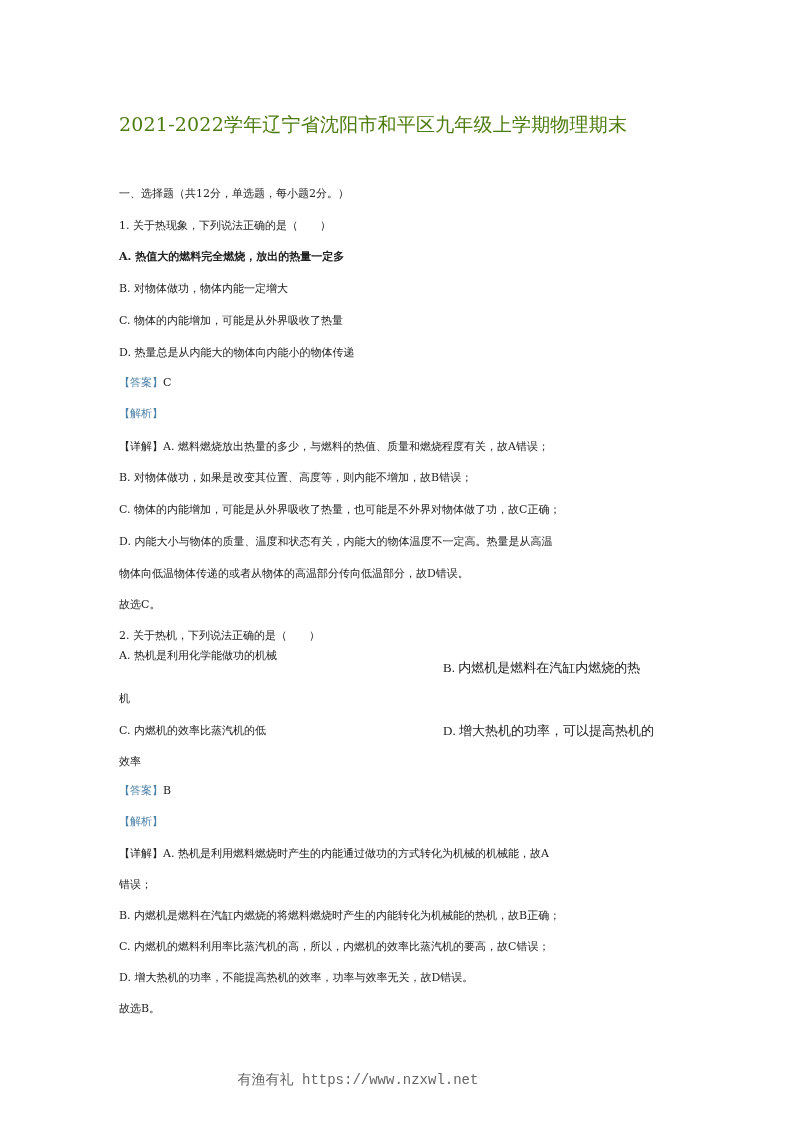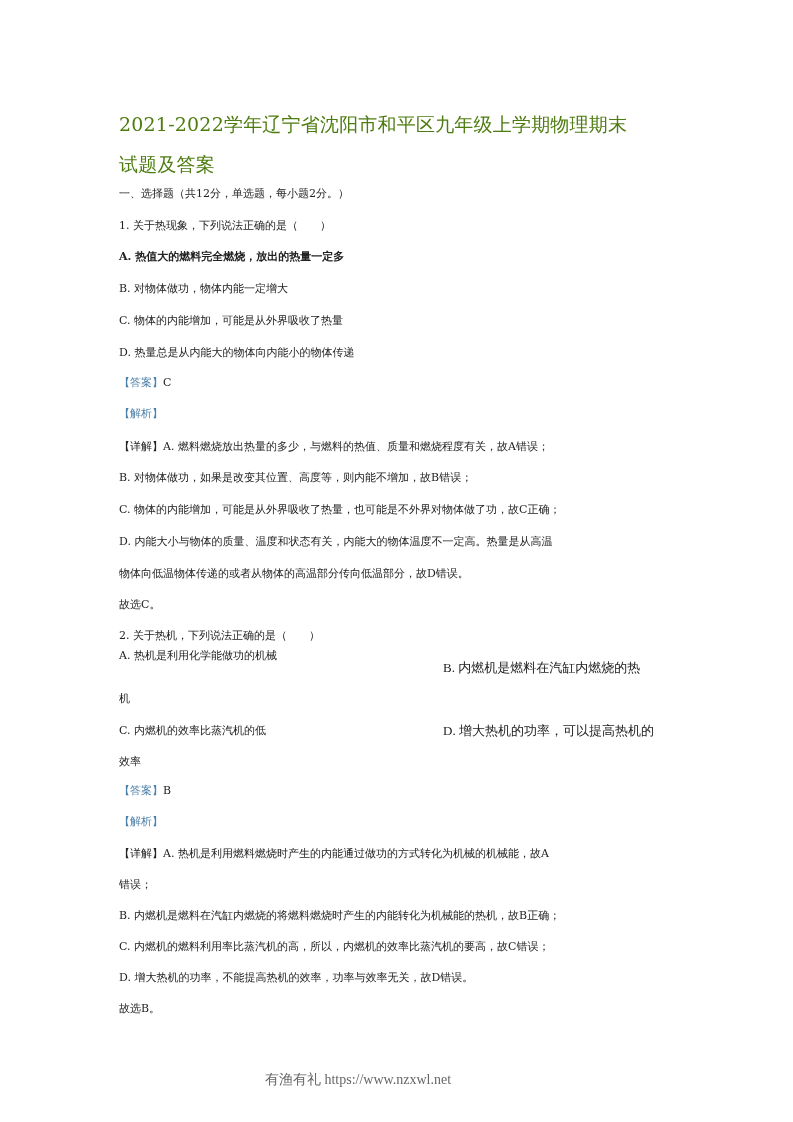--- a/index.html
+++ b/index.html
@@ -44,33 +44,32 @@
       white-space: nowrap;
       color: #222;
       font-family: Liberation Serif, serif;
     }
     .footer {
       position: absolute;
       top: 1071px;
       left: 0;
       width: 716px;
       text-align: center;
-      font-family: Liberation Serif, serif;
+      font-family: Liberation Mono, monospace;
       font-size: 14px;
       color: #666;
     }
   </style>
 </head>
 <body>
 
 <div>
 
   <div class="title">
     <div>2021-2022学年辽宁省沈阳市和平区九年级上学期物理期末</div>
-    <div>试题及答案</div>
   </div>
 
   <div class="line" style="top:185px;">一、选择题（共12分，单选题，每小题2分。）</div>
 
   <div class="line" style="top:217px;">1. 关于热现象，下列说法正确的是（　　）</div>
   <div class="line" style="top:248px;font-weight:bold;">A. 热值大的燃料完全燃烧，放出的热量一定多</div>
   <div class="line" style="top:280px;">B. 对物体做功，物体内能一定增大</div>
   <div class="line" style="top:312px;">C. 物体的内能增加，可能是从外界吸收了热量</div>
   <div class="line" style="top:344px;">D. 热量总是从内能大的物体向内能小的物体传递</div>
 

